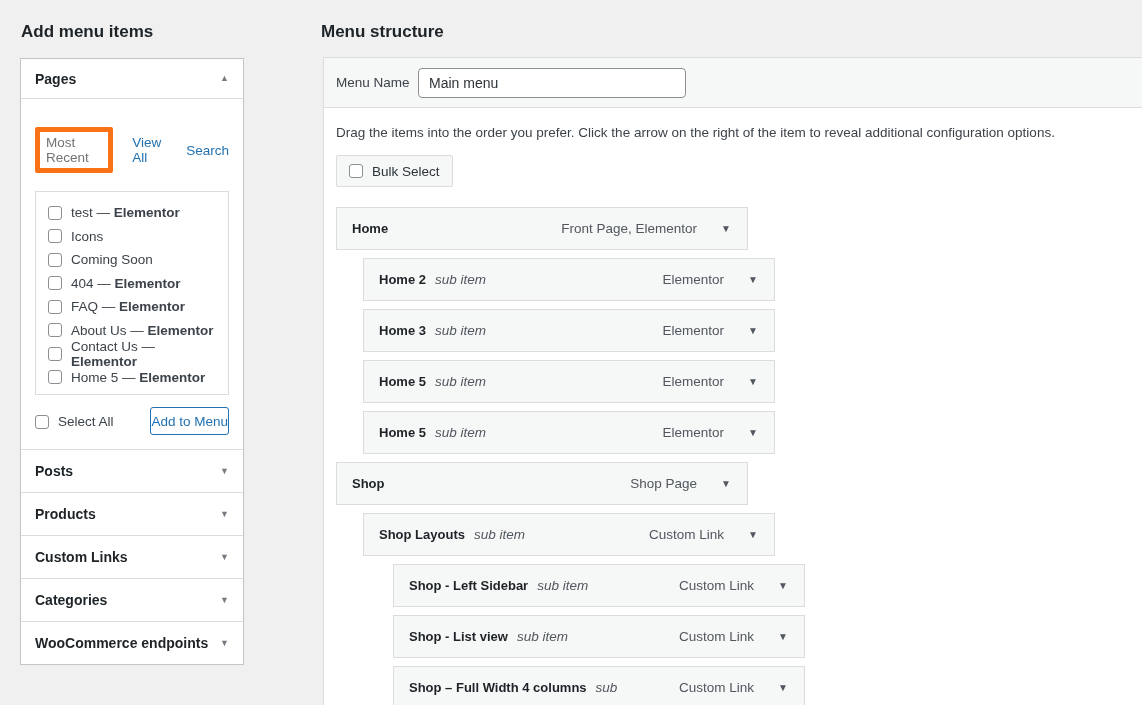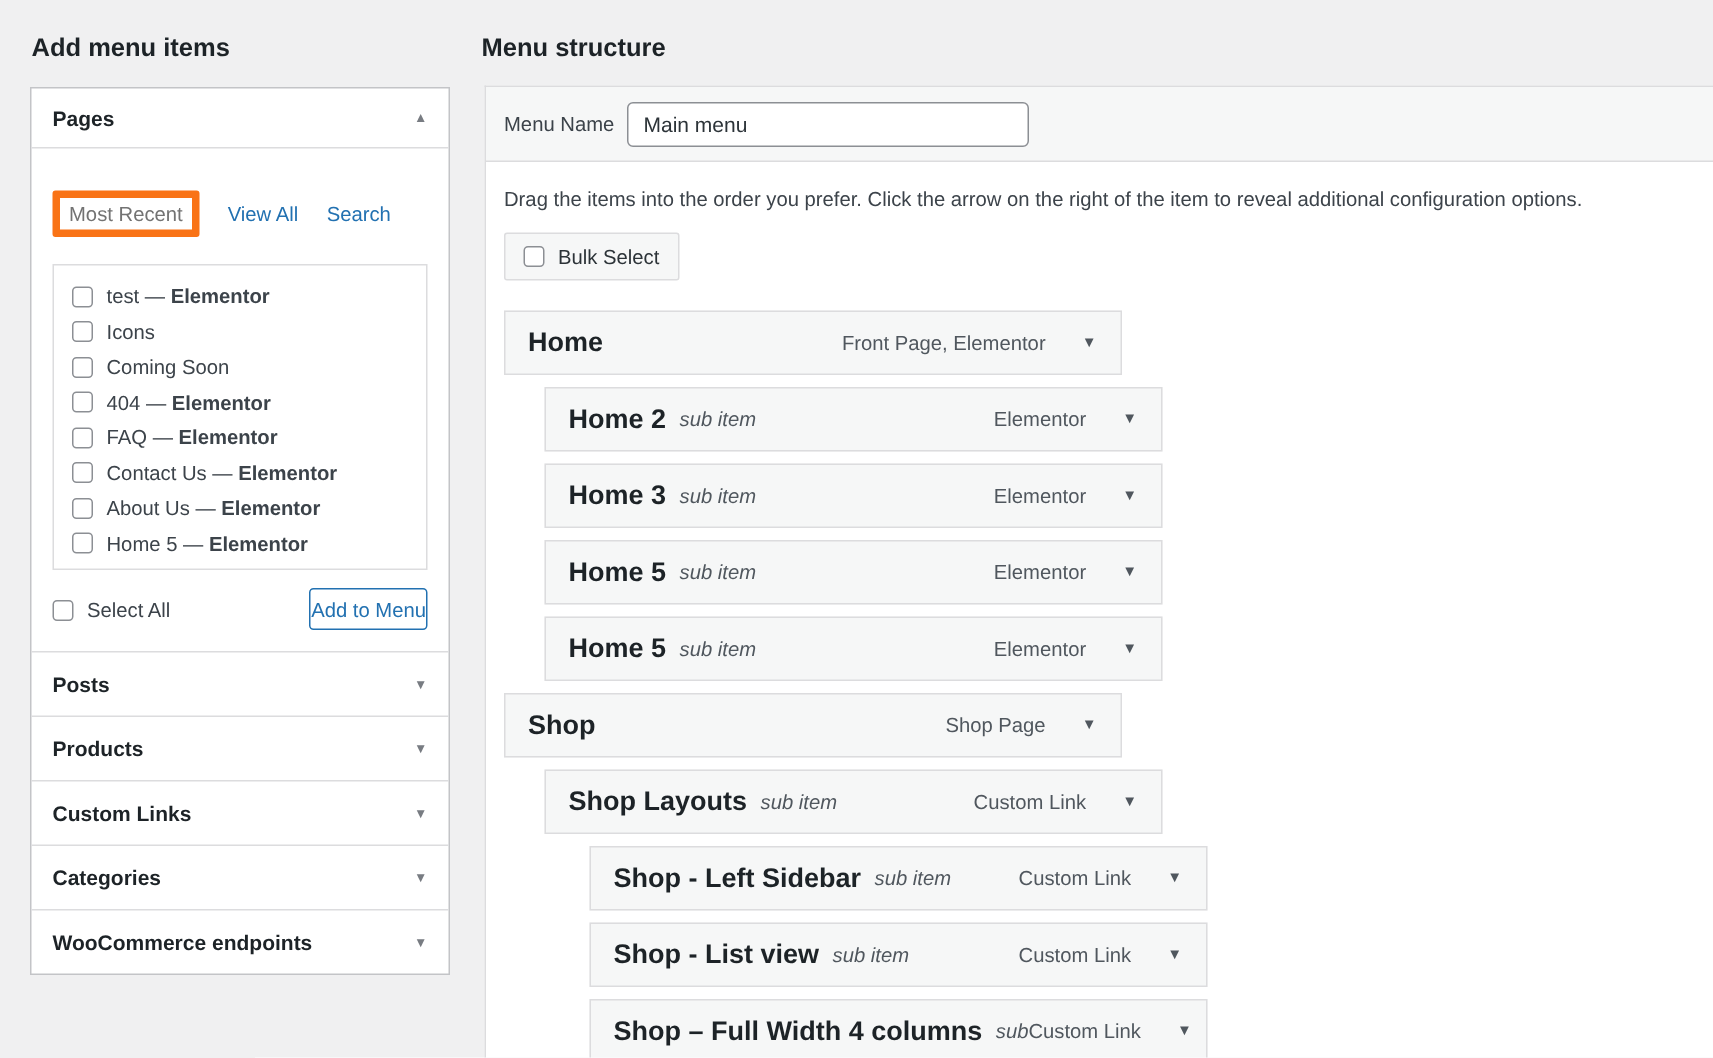--- a/index.html
+++ b/index.html
@@ -13,21 +13,21 @@
   }
   .page-title {
     position:absolute; top:22px;
     font-size:17px; font-weight:700; color:#1d2327;
   }
   .page-title.left-t { left:21px; }
   .page-title.right-t { left:321px; }
 
   
   .sidebar {
-    position:absolute; left:20px; top:58px; width:280px;
+    position:absolute; left:20px; top:58px; width:224px;
     background:#fff; border:1px solid #c3c4c7;
   }
   .acc-header {
     height:40px; padding:0 14px;
     display:flex; align-items:center; justify-content:space-between;
     font-weight:700; font-size:14px; color:#1d2327;
     cursor:pointer;
   }
   .acc-header.open { border-bottom:1px solid #dcdcde; }
   .acc-section { border-top:1px solid #dcdcde; height:43px; }
@@ -95,21 +95,21 @@
   }
   .menu-list { margin-top:20px; }
   .menu-item {
     width:412px; height:43px; margin-bottom:8px;
     background:#f6f7f7; border:1px solid #dcdcde;
     display:flex; align-items:center; padding:0 16px 0 15px;
     cursor:move;
   }
   .depth-1 { margin-left:27px; }
   .depth-2 { margin-left:57px; }
-  .mi-title { font-weight:700; font-size:18px; color:#1d2327; white-space:nowrap; }
+  .mi-title { font-weight:700; font-size:13px; color:#1d2327; white-space:nowrap; }
   .mi-sub { margin-left:9px; font-style:italic; font-size:13.5px; color:#50575e; white-space:nowrap; }
   .mi-flex { flex:1; }
   .mi-type { margin-right:24px; font-size:13.5px; color:#50575e; white-space:nowrap; }
   .mi-arrow { color:#50575e; font-size:10px; line-height:1; cursor:pointer; }
 </style>
 </head>
 <body>
 
 <h2 class="page-title left-t">Add menu items</h2>
 <h2 class="page-title right-t">Menu structure</h2>
@@ -141,25 +141,25 @@
         <label class="page-row">
           <span class="checkbox"></span>
           <span>404 — <b class="state">Elementor</b></span>
         </label>
         <label class="page-row">
           <span class="checkbox"></span>
           <span>FAQ — <b class="state">Elementor</b></span>
         </label>
         <label class="page-row">
           <span class="checkbox"></span>
+          <span>About Us — <b class="state">Elementor</b></span>
+        </label>
+        <label class="page-row">
+          <span class="checkbox"></span>
           <span>Contact Us — <b class="state">Elementor</b></span>
-        </label>
-        <label class="page-row">
-          <span class="checkbox"></span>
-          <span>About Us — <b class="state">Elementor</b></span>
         </label>
         <label class="page-row">
           <span class="checkbox"></span>
           <span>Home 5 — <b class="state">Elementor</b></span>
         </label>
       </div>
     <div class="list-footer">
       <label class="cb-row">
         <span class="checkbox"></span>
         <span>Select All</span>

